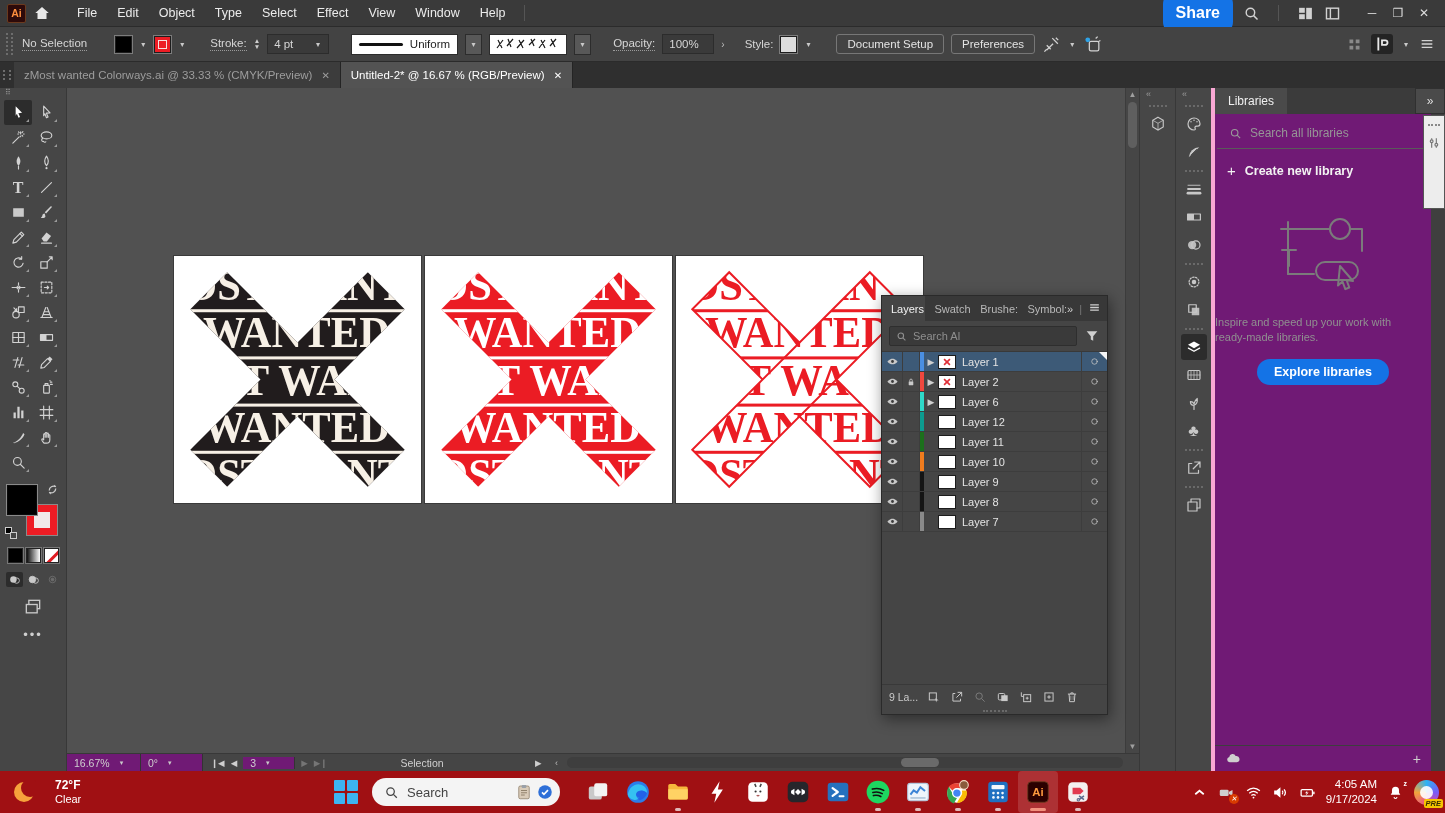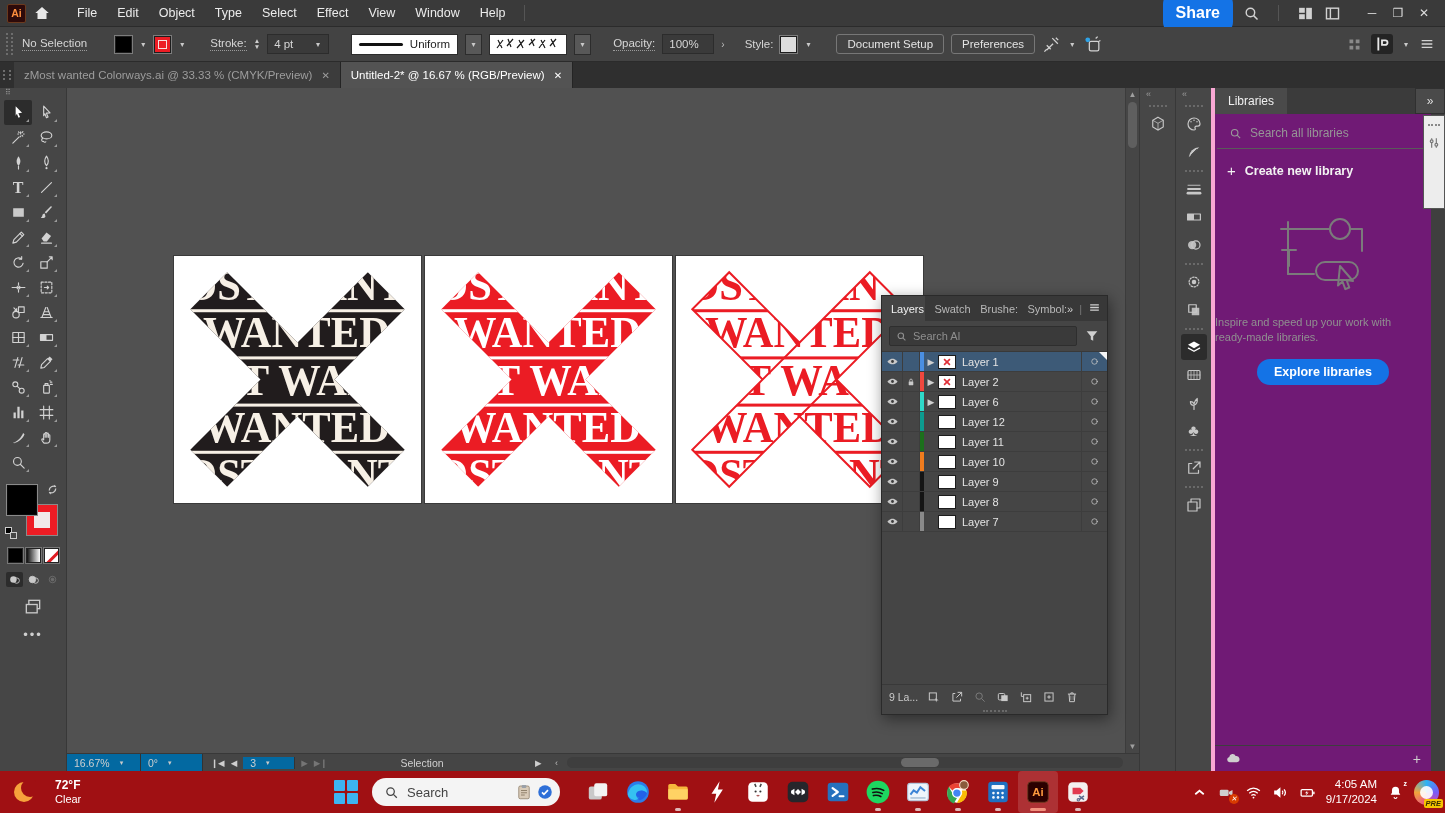--- a/index.html
+++ b/index.html
@@ -85,21 +85,21 @@
   
   .canvas{flex:1;position:relative;background:#515151;overflow:hidden}
   .artboard{position:absolute;top:168px;width:247px;height:247px;background:#fff;box-shadow:0 0 0 1px #3a3a3a}
   .vscroll{position:absolute;top:0;right:0;bottom:18px;width:14px;background:#464646;border-left:1px solid #3c3c3c;
     display:flex;flex-direction:column;align-items:center;justify-content:space-between;padding:2px 0;color:#9f9f9f;font-size:8px}
   .vthumb{position:absolute;top:14px;right:2px;width:9px;height:46px;background:#5f5f5f;border-radius:5px}
 
   
   .statusbar{position:absolute;left:0;right:0;bottom:0;height:18px;background:#454545;border-top:1px solid #383838;
     display:flex;align-items:center;font-size:10.5px;color:#cfcfcf}
-  .sb-dd{background:#0369a1;border-right:1px solid #333;height:100%;display:flex;align-items:center;gap:8px;padding:0 7px}
+  .sb-dd{background:#701a75;border-right:1px solid #333;height:100%;display:flex;align-items:center;gap:8px;padding:0 7px}
   .sb-dd .chev{font-size:7px}
   .sb-nav{display:flex;align-items:center;gap:6px;padding:0 8px;font-size:8.5px}
   .sb-nav .dis{color:#757575}
   .sb-sel{position:absolute;left:300px;width:110px;text-align:center}
   .sb-arr{position:absolute;left:468px;font-size:8.5px}
   .sb-chv{position:absolute;left:488px;font-size:9px;color:#bdbdbd}
   .hscroll{position:absolute;left:500px;right:16px;top:3px;bottom:3px;background:#3e3e3e;border-radius:6px}
   .hthumb{position:absolute;left:60%;width:38px;top:1px;bottom:1px;background:#6a6a6a;border-radius:5px}
 
   

